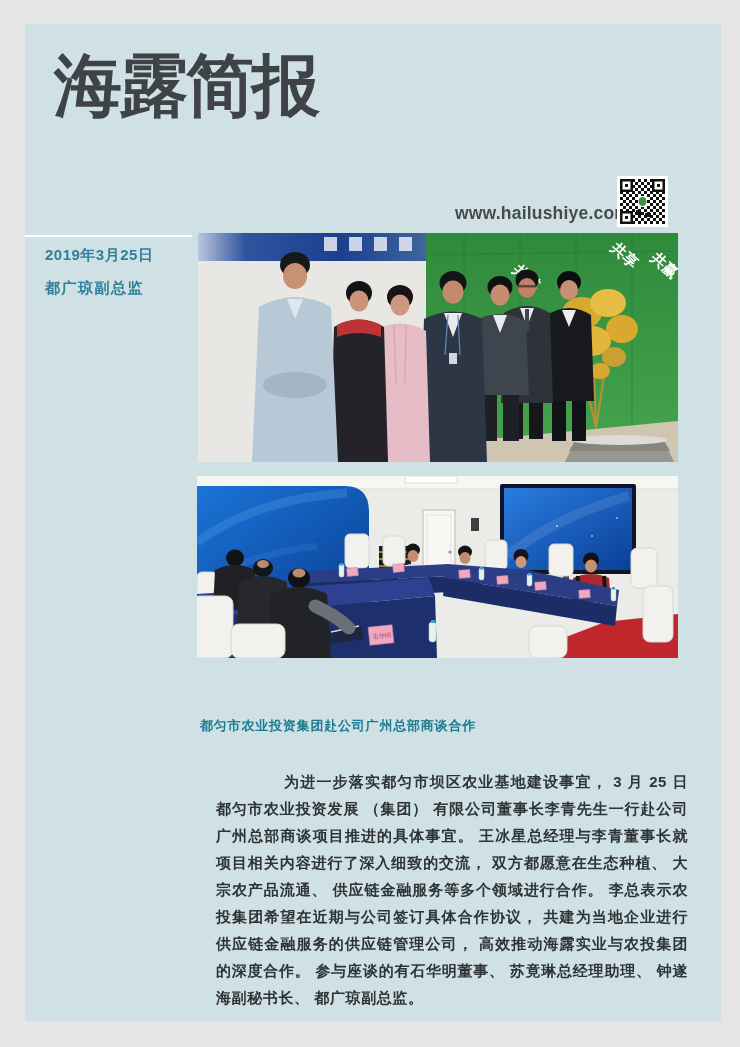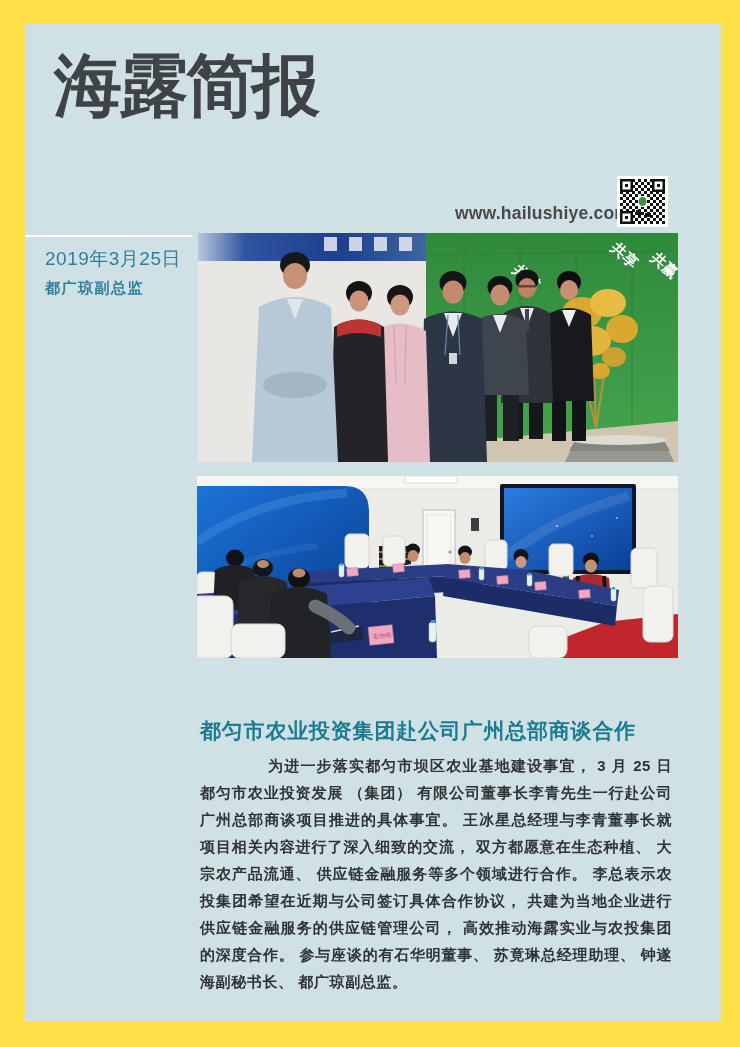--- a/index.html
+++ b/index.html
@@ -1,31 +1,31 @@
 <!DOCTYPE html>
 <html><head>
 <meta charset="utf-8">
 <style>
   html,body{margin:0;padding:0;background:#ffffff;}
-  .page{position:relative;width:740px;height:1047px;background:#fde047;overflow:hidden;
+  .page{position:relative;width:740px;height:1047px;background:#e5e5e5;overflow:hidden;
         font-family:"Liberation Sans","DejaVu Sans",sans-serif;}
   .abs{position:absolute;}
   .panel{left:25px;top:24px;width:696px;height:997px;background:#cfe1e5;}
   .masthead-title{left:54px;top:50px;font-size:68px;font-weight:bold;color:#3f4347;
         letter-spacing:-2px;line-height:1.05;white-space:nowrap;}
   .issue{left:338px;top:96px;font-size:26px;font-weight:bold;color:#3f4347;letter-spacing:0.5px;}
   .website{left:455px;top:203px;font-size:17.5px;font-weight:bold;color:#4a4a4a;letter-spacing:0.2px;}
   .qr{left:617px;top:176px;width:51px;height:51px;background:#ffffff;padding:0;}
   .sidebar-divider{left:25px;top:235px;width:167px;height:2px;background:#ffffff;}
-  .sidebar-date{left:45px;top:246px;font-size:19px;font-weight:normal;color:#2e7f99;letter-spacing:0.5px;}
+  .sidebar-date{left:45px;top:246px;font-size:15px;font-weight:bold;color:#2e7f99;letter-spacing:0.5px;}
   .sidebar-dept{left:45px;top:279px;font-size:15px;font-weight:bold;color:#2e7f99;letter-spacing:1.5px;}
   .photo1{left:198px;top:233px;width:480px;height:229px;overflow:hidden;}
   .photo2{left:197px;top:476px;width:481px;height:182px;overflow:hidden;}
   .photo1 svg,.photo2 svg{display:block;}
-  .article-title{left:200px;top:717px;font-size:21px;font-weight:bold;color:#1a7b91;letter-spacing:0.8px;white-space:nowrap;}
+  .article-title{left:200px;top:717px;font-size:13px;font-weight:bold;color:#1a7b91;letter-spacing:0.8px;white-space:nowrap;}
   .article-body{left:200px;top:752px;width:472px;font-size:15px;line-height:27px;font-weight:600;
         color:#2f3336;text-align:justify;text-indent:68px;letter-spacing:0.6px;
         font-family:"Liberation Sans","DejaVu Sans",sans-serif;}
   figure{margin:0;}
 </style>
 </head>
 <body>
 
 <div class="page">
 
@@ -318,15 +318,15 @@
 
       <g fill="#f2f1ee" stroke="#d8d6d0">
         <rect x="-6" y="120" width="42" height="62" rx="8"></rect>
         <rect x="34" y="148" width="54" height="34" rx="8"></rect>
         <rect x="332" y="150" width="38" height="32" rx="8"></rect>
       </g>
     </svg>
   </figure>
 
   <h2 class="abs article-title" style="margin:0;">都匀市农业投资集团赴公司广州总部商谈合作</h2>
-  <p class="abs article-body" style="margin:0;">为进一步落实都匀市坝区农业基地建设事宜， 3 月 25 日都匀市农业投资发展 （集团） 有限公司董事长李青先生一行赴公司广州总部商谈项目推进的具体事宜。 王冰星总经理与李青董事长就项目相关内容进行了深入细致的交流， 双方都愿意在生态种植、 大宗农产品流通、 供应链金融服务等多个领域进行合作。 李总表示农投集团希望在近期与公司签订具体合作协议， 共建为当地企业进行供应链金融服务的供应链管理公司， 高效推动海露实业与农投集团的深度合作。 参与座谈的有石华明董事、 苏竟琳总经理助理、 钟遂海副秘书长、 都广琼副总监。</p>
+  <p class="abs article-body" style="margin:16px;">为进一步落实都匀市坝区农业基地建设事宜， 3 月 25 日都匀市农业投资发展 （集团） 有限公司董事长李青先生一行赴公司广州总部商谈项目推进的具体事宜。 王冰星总经理与李青董事长就项目相关内容进行了深入细致的交流， 双方都愿意在生态种植、 大宗农产品流通、 供应链金融服务等多个领域进行合作。 李总表示农投集团希望在近期与公司签订具体合作协议， 共建为当地企业进行供应链金融服务的供应链管理公司， 高效推动海露实业与农投集团的深度合作。 参与座谈的有石华明董事、 苏竟琳总经理助理、 钟遂海副秘书长、 都广琼副总监。</p>
 
 </div>
 
 </body></html>

